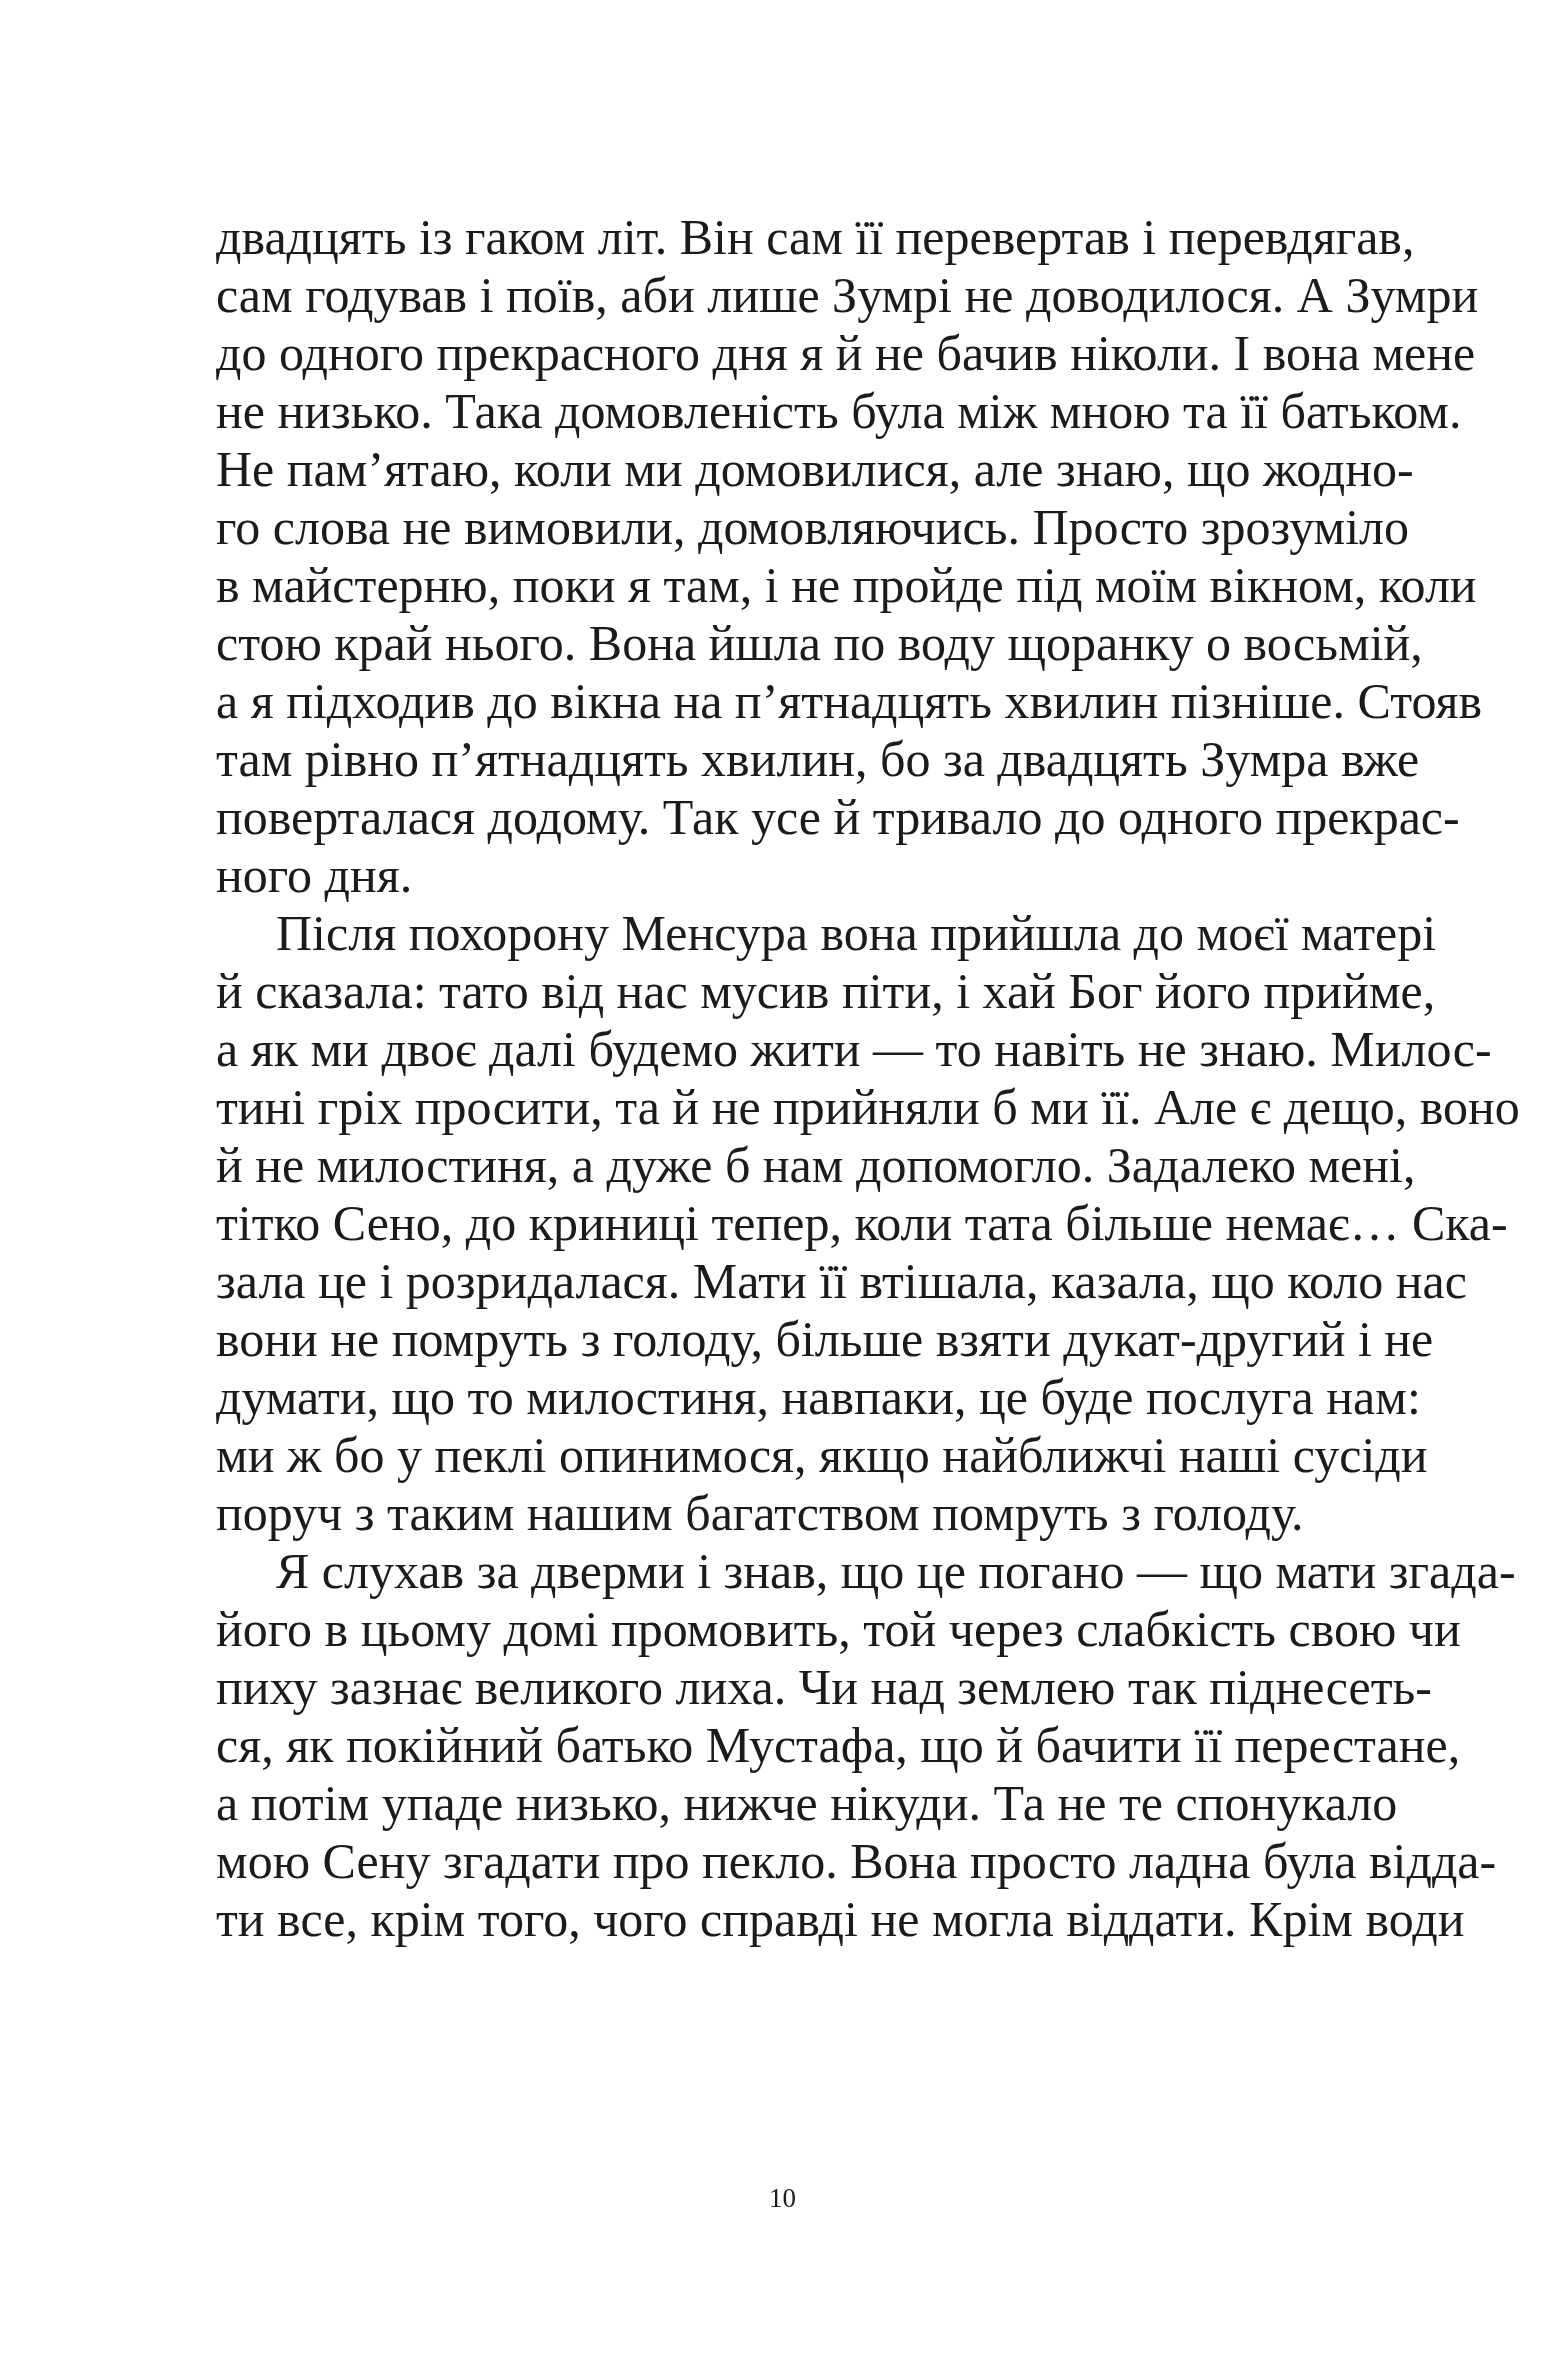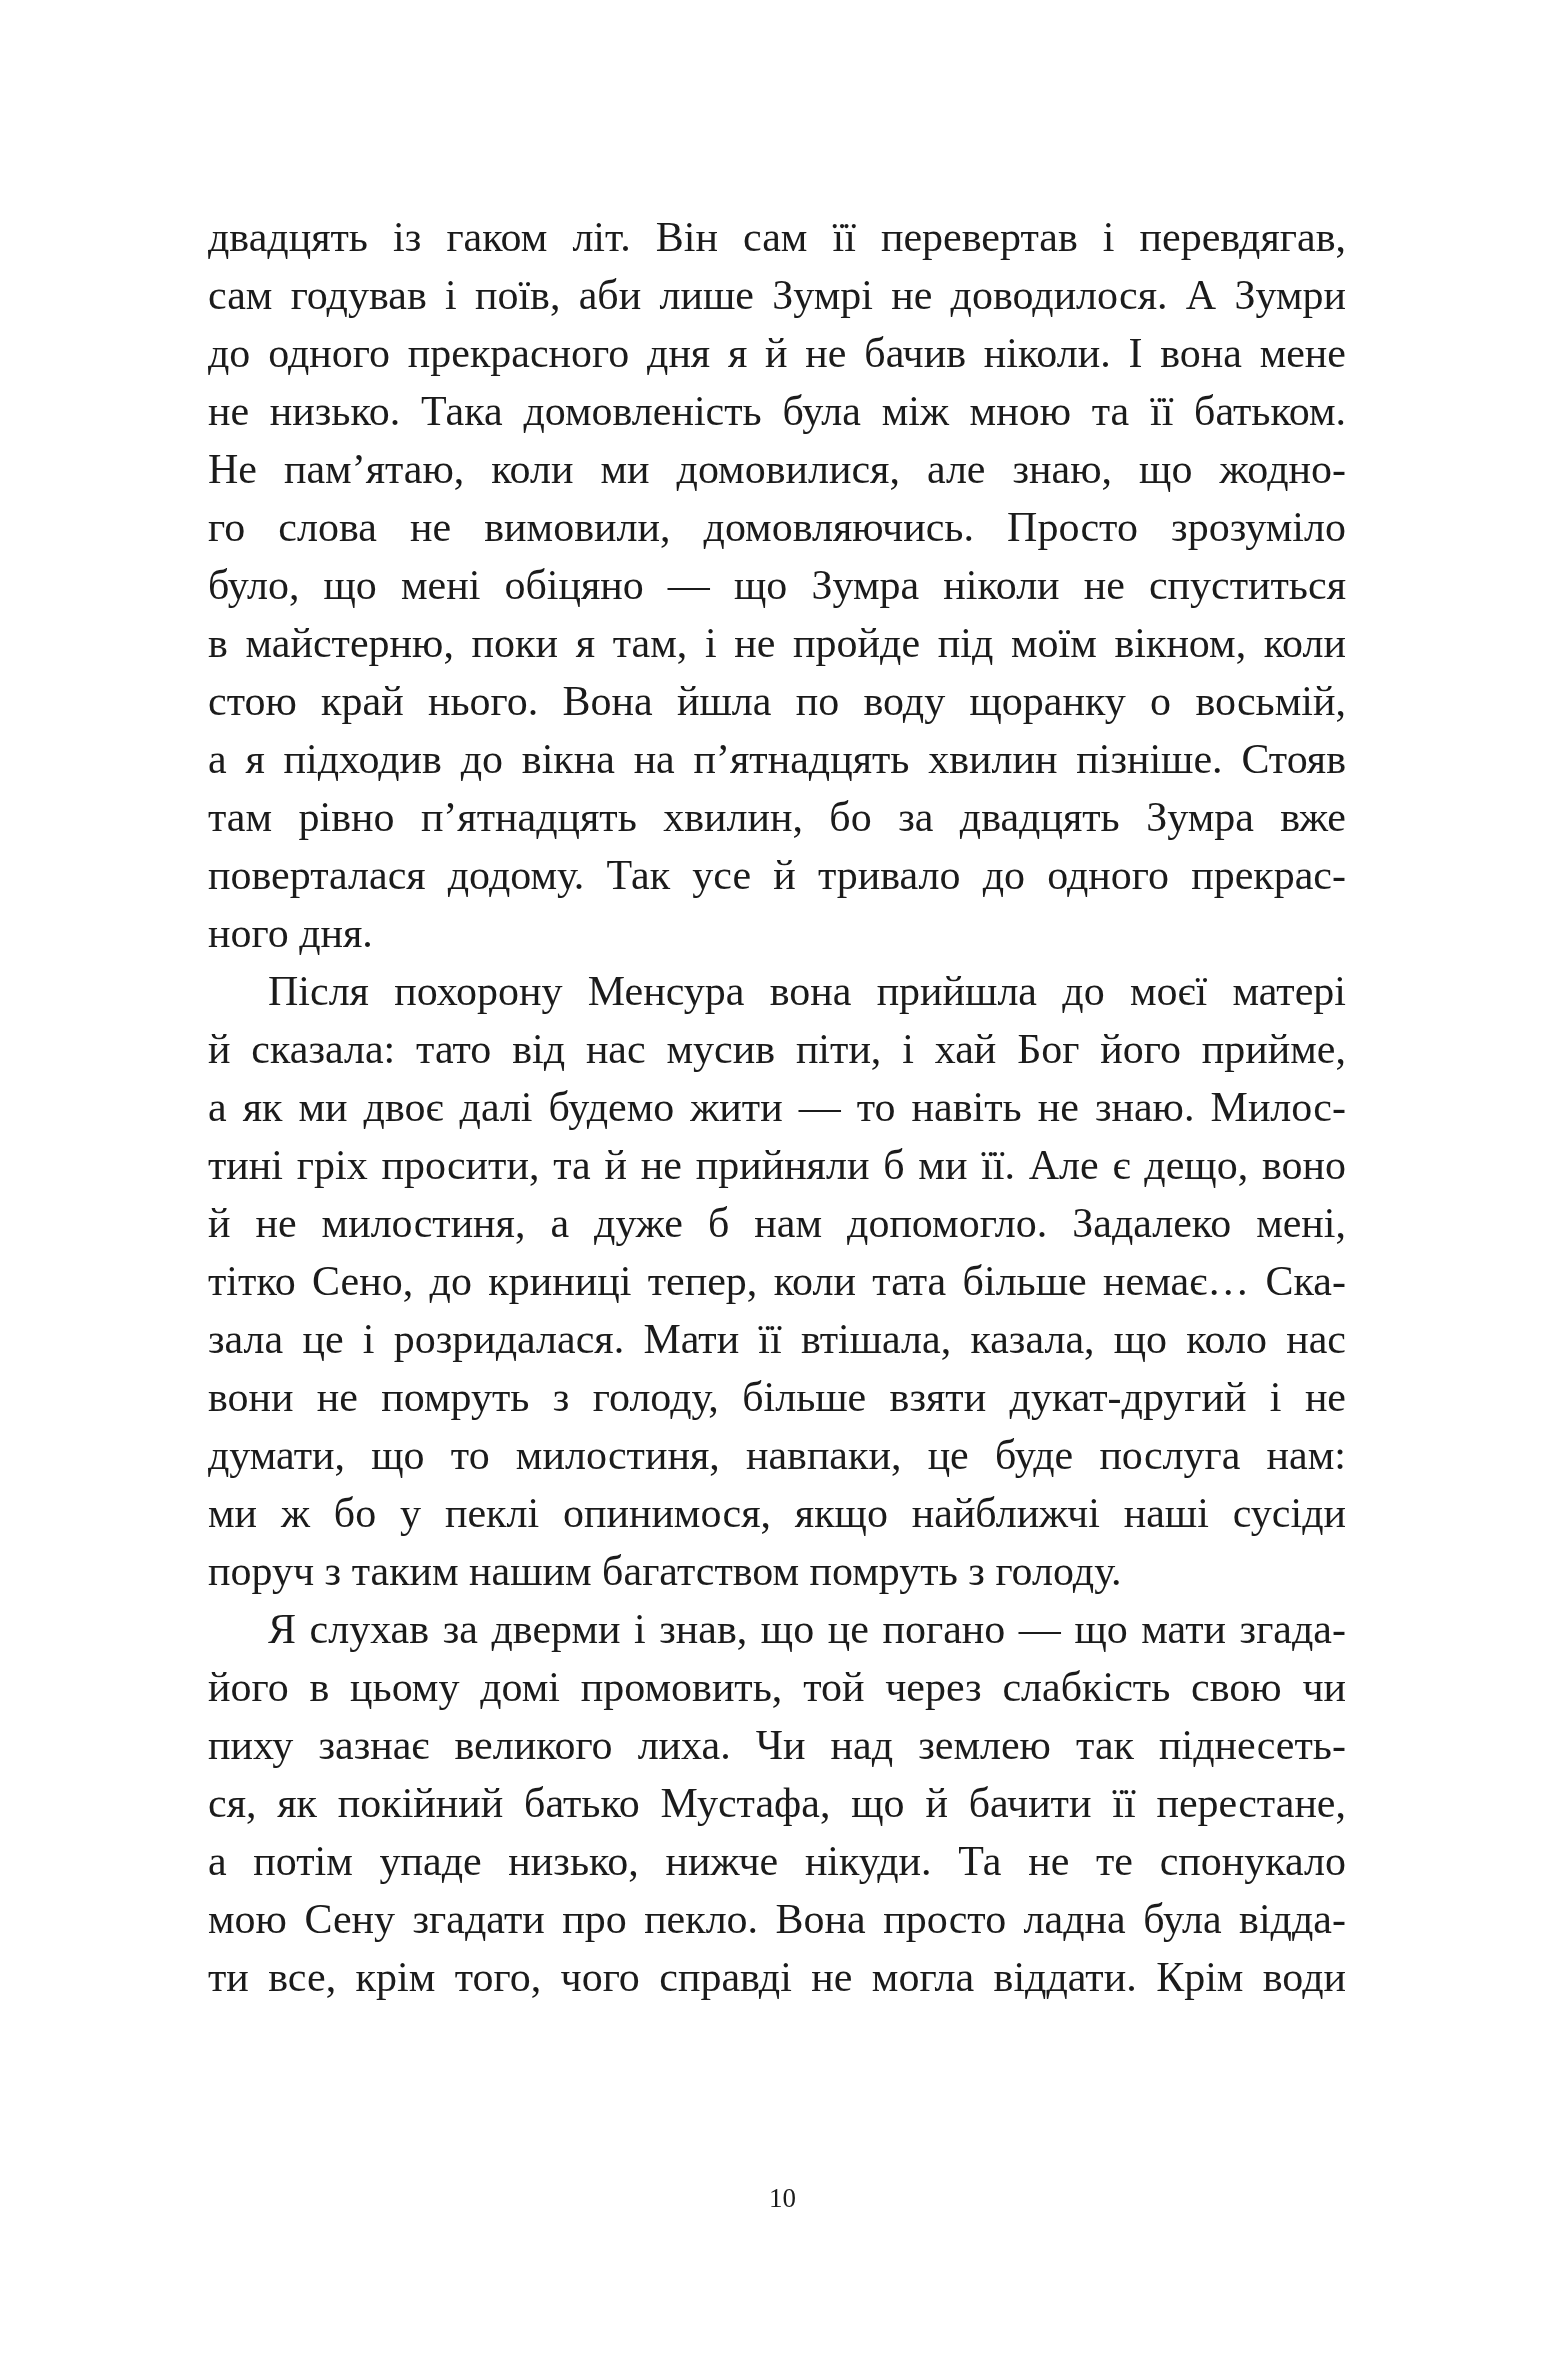--- a/index.html
+++ b/index.html
@@ -18,24 +18,24 @@
     .page {
       position: absolute;
       left: 0;
       top: 0;
       width: 1545px;
       height: 2377px;
       background: #ffffff;
     }
     .text-block {
       position: absolute;
-      left: 208px;
+      left: 216px;
       top: 208px;
       width: 1138px;
-      font-size: 42px;
+      font-size: 50px;
       line-height: 58px;
     }
     .line {
       display: block;
       height: 58px;
       white-space: nowrap;
       text-align: justify;
       text-align-last: justify;
       word-spacing: 0;
       overflow: visible;
@@ -66,21 +66,20 @@
 <div class="page">
   <div class="text-block">
 
     <div class="paragraph">
       <span class="line">двадцять із гаком літ. Він сам її перевертав і перевдягав,</span>
       <span class="line">сам годував і поїв, аби лише Зумрі не доводилося. А Зумри</span>
       <span class="line">до одного прекрасного дня я й не бачив ніколи. І вона мене</span>
       <span class="line">не низько. Така домовленість була між мною та її батьком.</span>
       <span class="line">Не пам’ятаю, коли ми домовилися, але знаю, що жодно-</span>
       <span class="line">го слова не вимовили, домовляючись. Просто зрозуміло</span>
-      <span class="line">було, що мені обіцяно — що Зумра ніколи не спуститься</span>
       <span class="line">в майстерню, поки я там, і не пройде під моїм вікном, коли</span>
       <span class="line">стою край нього. Вона йшла по воду щоранку о восьмій,</span>
       <span class="line">а я підходив до вікна на п’ятнадцять хвилин пізніше. Стояв</span>
       <span class="line">там рівно п’ятнадцять хвилин, бо за двадцять Зумра вже</span>
       <span class="line">поверталася додому. Так усе й тривало до одного прекрас-</span>
       <span class="line last">ного дня.</span>
     </div>
 
     <div class="paragraph">
       <span class="line indent">Після похорону Менсура вона прийшла до моєї матері</span>

